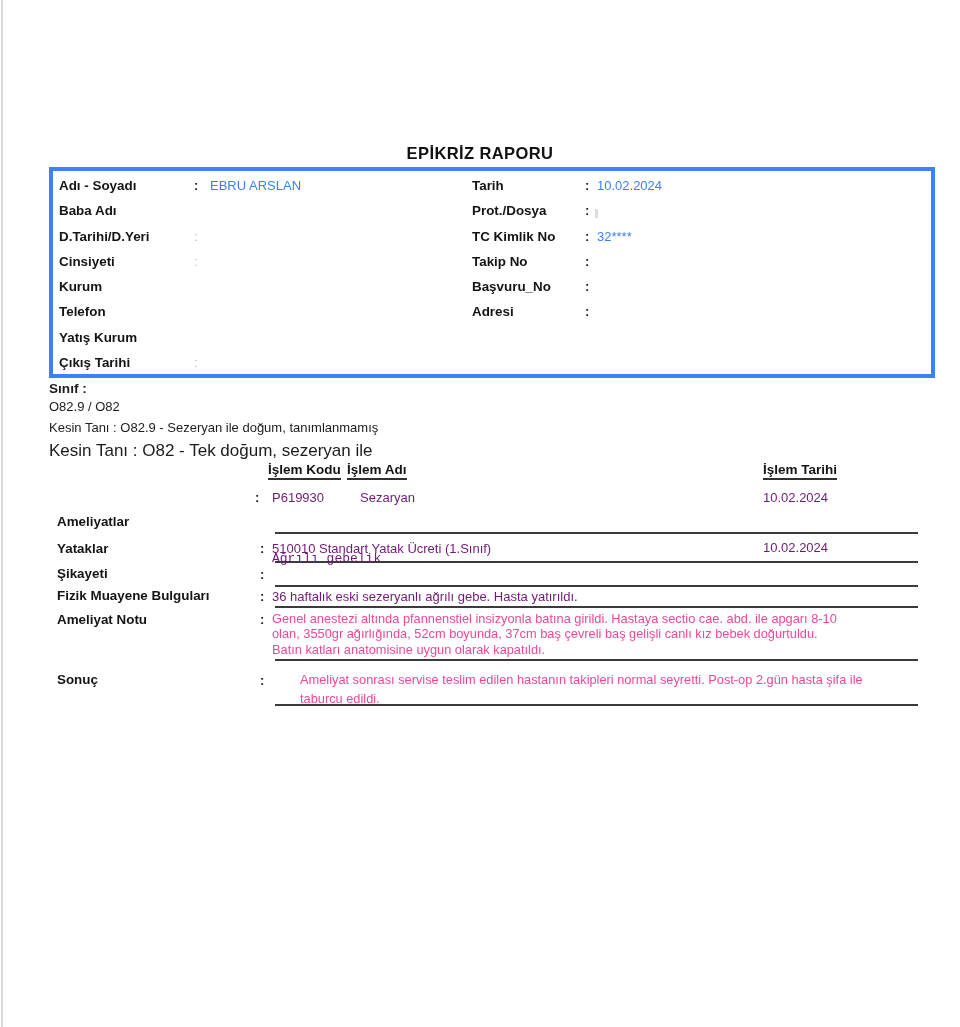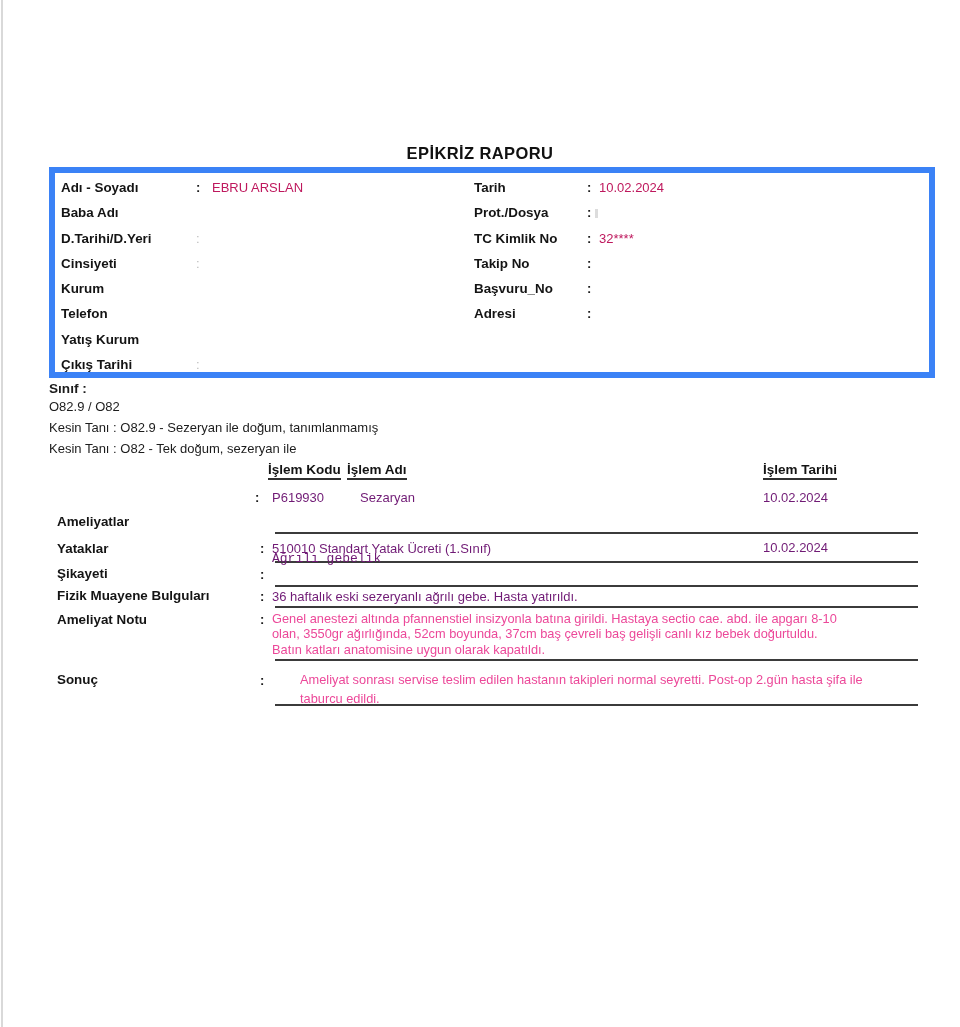--- a/index.html
+++ b/index.html
@@ -1,37 +1,37 @@
 <!DOCTYPE html>
 <html><head>
 <meta charset="utf-8">
 <style>
   html,body{margin:0;padding:0;background:#ffffff;}
   .page{position:relative;width:960px;height:1027px;background:#ffffff;overflow:hidden;
         font-family:"Liberation Sans","DejaVu Sans",sans-serif;color:#1c1c1c;}
   .abs{position:absolute;}
   .scan-edge{position:absolute;left:1px;top:0;width:2px;height:100%;background:#d9d9d9;}
   .title{left:0;top:144px;width:960px;text-align:center;font-size:16.5px;font-weight:bold;letter-spacing:.4px;color:#111;}
-  .pbox{left:49px;top:167px;width:886px;height:211px;border:6px solid #3b82f6;box-sizing:border-box;background:#fff;}
+  .pbox{left:49px;top:167px;width:886px;height:211px;border:4px solid #3b82f6;box-sizing:border-box;background:#fff;}
   .col{position:absolute;top:2px;}
   .col-left{left:6px;width:400px;}
   .col-right{left:419px;width:455px;}
   .prow{display:flex;height:25.3px;line-height:25.3px;font-size:13px;}
   .prow .lbl{font-weight:bold;font-size:13.4px;color:#141414;}
   .col-left .lbl{width:135px;}
   .col-right .lbl{width:113px;}
   .colon{width:16px;font-weight:bold;}
   .col-right .colon{width:12px;}
   .colon.faint{color:#bdbdbd;font-weight:normal;}
-  .val{flex:1;color:#be185d;}
+  .val{flex:1;color:#3b82f6;}
   .ghost-mark{position:absolute;left:595px;top:209px;width:3px;height:9px;background:#dcdcdc;}
   .tani-h{left:49px;top:381px;font-size:13.6px;font-weight:bold;}
   .tani-l1{left:49px;top:399px;font-size:13px;}
   .tani-l2{left:49px;top:420px;font-size:13px;}
-  .tani-l3{left:49px;top:441px;font-size:13px;}
+  .tani-l3{left:49px;top:441px;font-size:17px;}
   .th{top:462px;font-size:13.5px;font-weight:bold;border-bottom:2px solid #303030;padding-bottom:1px;color:#141414;}
   .rowlbl{left:57px;font-size:13.4px;font-weight:bold;color:#141414;}
   .rcolon{font-size:13px;font-weight:bold;}
   .rval{font-size:13px;color:#701a75;white-space:nowrap;}
   .uline{position:absolute;left:275px;width:643px;height:0;border-top:2px solid #3b3b3b;}
   .para{font-size:12.8px;color:#ec4899;}
   .para div{white-space:nowrap;}
 </style>
 </head>
 <body>

